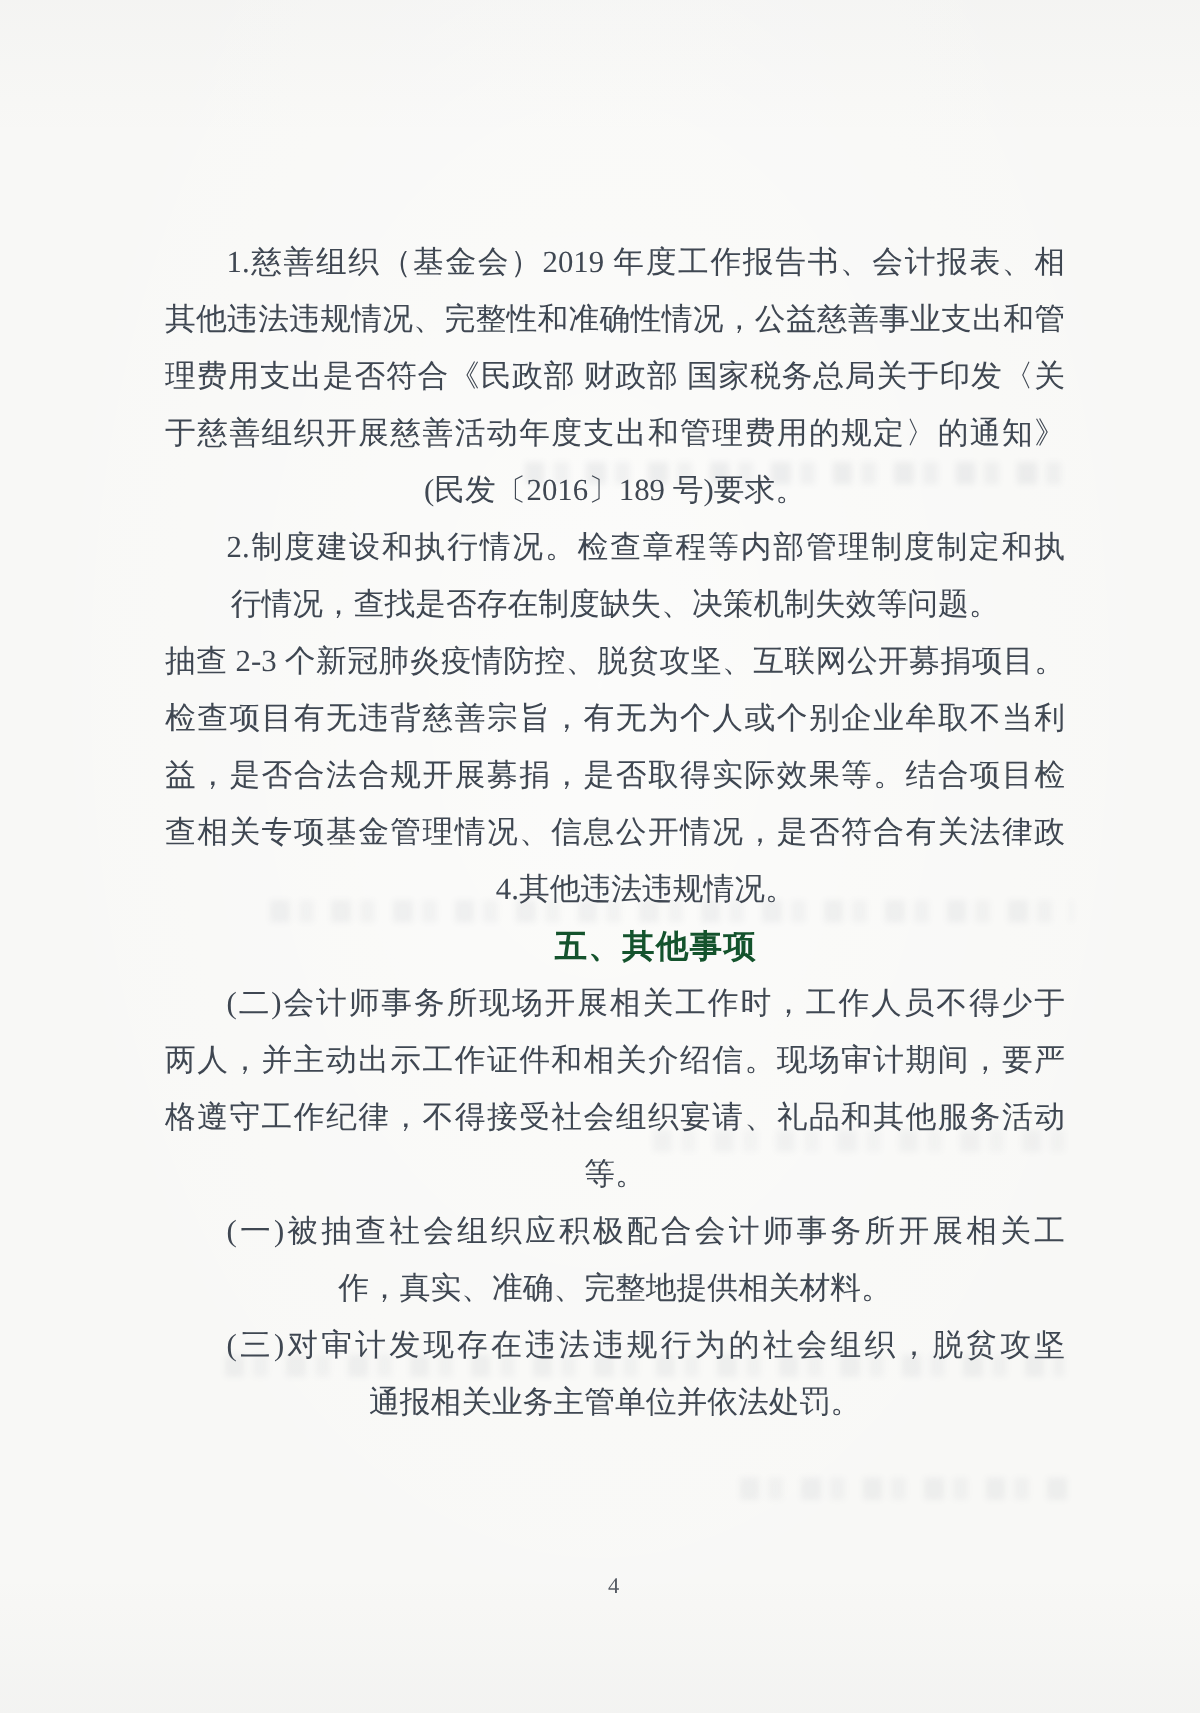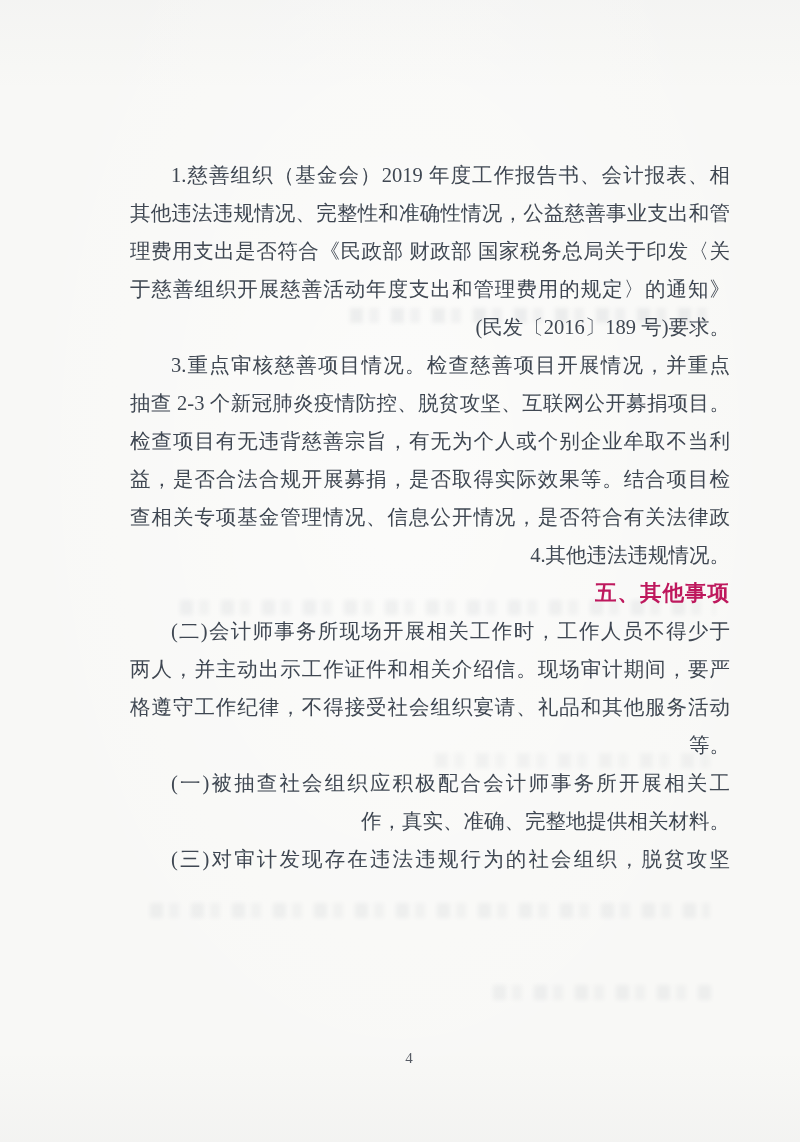--- a/index.html
+++ b/index.html
@@ -23,43 +23,43 @@
   .scan-texture {
     position: absolute;
     inset: 0;
     background:
       radial-gradient(ellipse at 50% 40%, rgba(255,255,255,0.5) 0%, rgba(0,0,0,0) 70%),
       linear-gradient(180deg, rgba(120,125,135,0.03) 0%, rgba(0,0,0,0) 8%, rgba(0,0,0,0) 92%, rgba(120,125,135,0.04) 100%);
     pointer-events: none;
   }
   .doc-body {
     position: absolute;
-    left: 130px;
+    left: 110px;
     top: 156px;
     width: 600px;
   }
   .line {
     height: 38px;
     line-height: 38px;
     font-size: 20.5px;
     white-space: nowrap;
-    text-align: right;
+    text-align: center;
   }
   .line.fill {
     text-align: justify;
     text-align-last: justify;
   }
   .line.indent { text-indent: 2em; }
   .para.heading .line {
     font-family: "Liberation Sans", sans-serif;
     font-weight: 700;
     font-size: 21.5px;
     text-indent: 2.55em;
     letter-spacing: 1px;
-    color: #be185d;
+    color: #14532d;
   }
   .page-footer {
     position: absolute;
     left: 0;
     top: 1050px;
     width: 800px;
     text-align: center;
     text-indent: 18px;
     font-size: 15px;
     color: var(--page_number);
@@ -99,21 +99,24 @@
 
 <div class="doc-body">
     <div class="para body">
       <div class="line indent fill">1.慈善组织（基金会）2019 年度工作报告书、会计报表、相</div>
       <div class="line fill">其他违法违规情况、完整性和准确性情况，公益慈善事业支出和管</div>
       <div class="line fill">理费用支出是否符合《民政部 财政部 国家税务总局关于印发〈关</div>
       <div class="line fill">于慈善组织开展慈善活动年度支出和管理费用的规定〉的通知》</div>
       <div class="line">(民发〔2016〕189 号)要求。</div>
     </div>
     <div class="para body">
-      <div class="line indent fill">3.重点审核慈善项目情况。检查慈善项目开展情况，并重点</div>
+      <div class="line indent fill">2.制度建设和执行情况。检查章程等内部管理制度制定和执</div>
+      <div class="line">行情况，查找是否存在制度缺失、决策机制失效等问题。</div>
+    </div>
+    <div class="para body">
       <div class="line fill">抽查 2-3 个新冠肺炎疫情防控、脱贫攻坚、互联网公开募捐项目。</div>
       <div class="line fill">检查项目有无违背慈善宗旨，有无为个人或个别企业牟取不当利</div>
       <div class="line fill">益，是否合法合规开展募捐，是否取得实际效果等。结合项目检</div>
       <div class="line fill">查相关专项基金管理情况、信息公开情况，是否符合有关法律政</div>
     </div>
     <div class="para body">
       <div class="line indent">4.其他违法违规情况。</div>
     </div>
     <div class="para heading">
       <div class="line">五、其他事项</div>
@@ -123,16 +126,17 @@
       <div class="line fill">两人，并主动出示工作证件和相关介绍信。现场审计期间，要严</div>
       <div class="line fill">格遵守工作纪律，不得接受社会组织宴请、礼品和其他服务活动</div>
       <div class="line">等。</div>
     </div>
     <div class="para body">
       <div class="line indent fill">(一)被抽查社会组织应积极配合会计师事务所开展相关工</div>
       <div class="line">作，真实、准确、完整地提供相关材料。</div>
     </div>
     <div class="para body">
       <div class="line indent fill">(三)对审计发现存在违法违规行为的社会组织，脱贫攻坚</div>
+      <div class="line">通报相关业务主管单位并依法处罚。</div>
     </div>
   </div>
 
 <div class="page-footer">4</div>
 
 </body></html>

